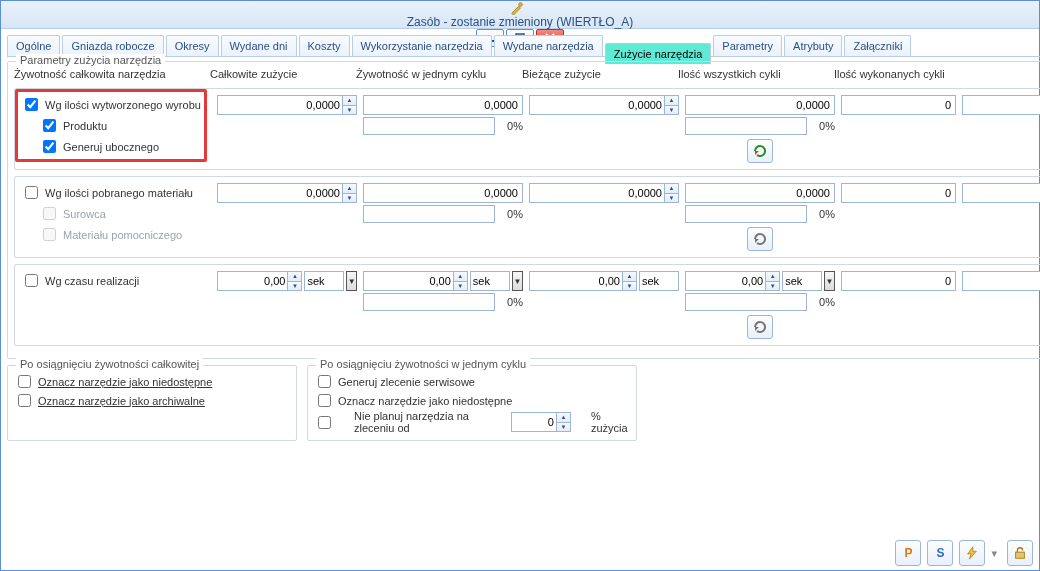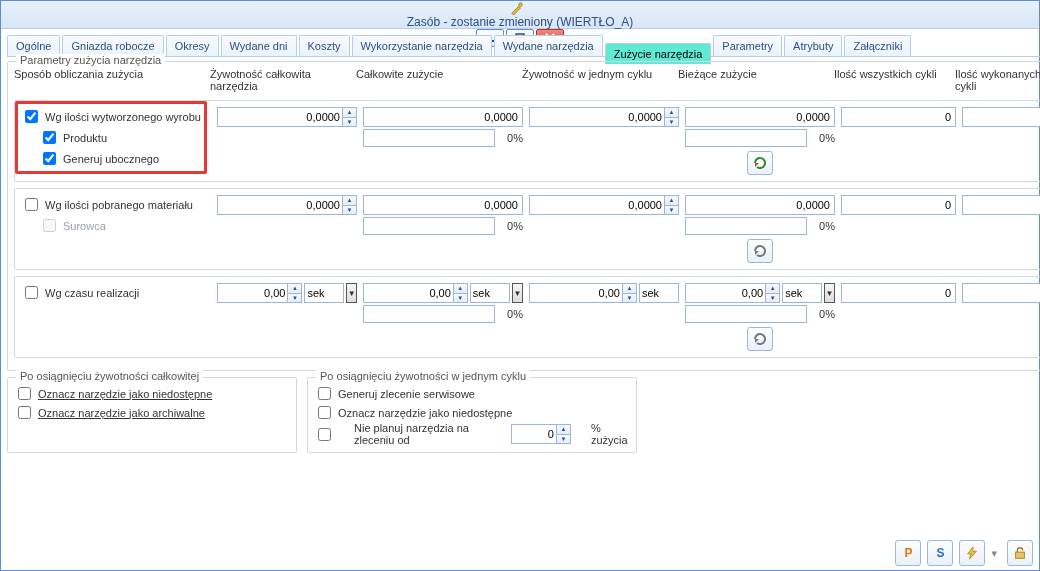--- a/index.html
+++ b/index.html
@@ -218,21 +218,20 @@
           <div class="tab">Wydane narzędzia</div>
           <div class="tab active">Zużycie narzędzia</div>
           <div class="tab">Parametry</div>
           <div class="tab">Atrybuty</div>
           <div class="tab">Załączniki</div>
         </div>
 
       <div class="groupbox" style="position:relative;">
         <span class="legend">Parametry zużycia narzędzia</span>
         <div class="headers" id="headers">
-            <div>Sposób obliczania zużycia</div>
             <div>Żywotność całkowita narzędzia</div>
             <div>Całkowite zużycie</div>
             <div>Żywotność w jednym cyklu</div>
             <div>Bieżące zużycie</div>
             <div>Ilość wszystkich cykli</div>
             <div>Ilość wykonanych cykli</div>
           </div>
         <div id="rows" style="position:relative;">
             <div class="row">
               <div class="col1">
@@ -284,20 +283,24 @@
             </div>
             <div class="row">
               <div class="col1">
     <label class="chk">
       <input type="checkbox" style="">
                   <span>Wg ilości pobranego materiału</span>
                 </label>
     <label class="chk sub disabled">
       <input type="checkbox" disabled="" style="">
                   <span>Surowca</span>
+                </label>
+                <label class="chk sub disabled">
+      <input type="checkbox" disabled="" style="">
+                  <span>Materiału pomocniczego</span>
                 </label>
   </div>
               <div><div class="spinwrap">
     <input type="text" class="num" value="0,0000" style="">
     <div class="spins">
                     <div class="sp">▲</div>
                     <div class="sp">▼</div>
                   </div>
   </div></div>
               <div><input type="text" class="num" style="padding-right: 4px;" value="0,0000">

